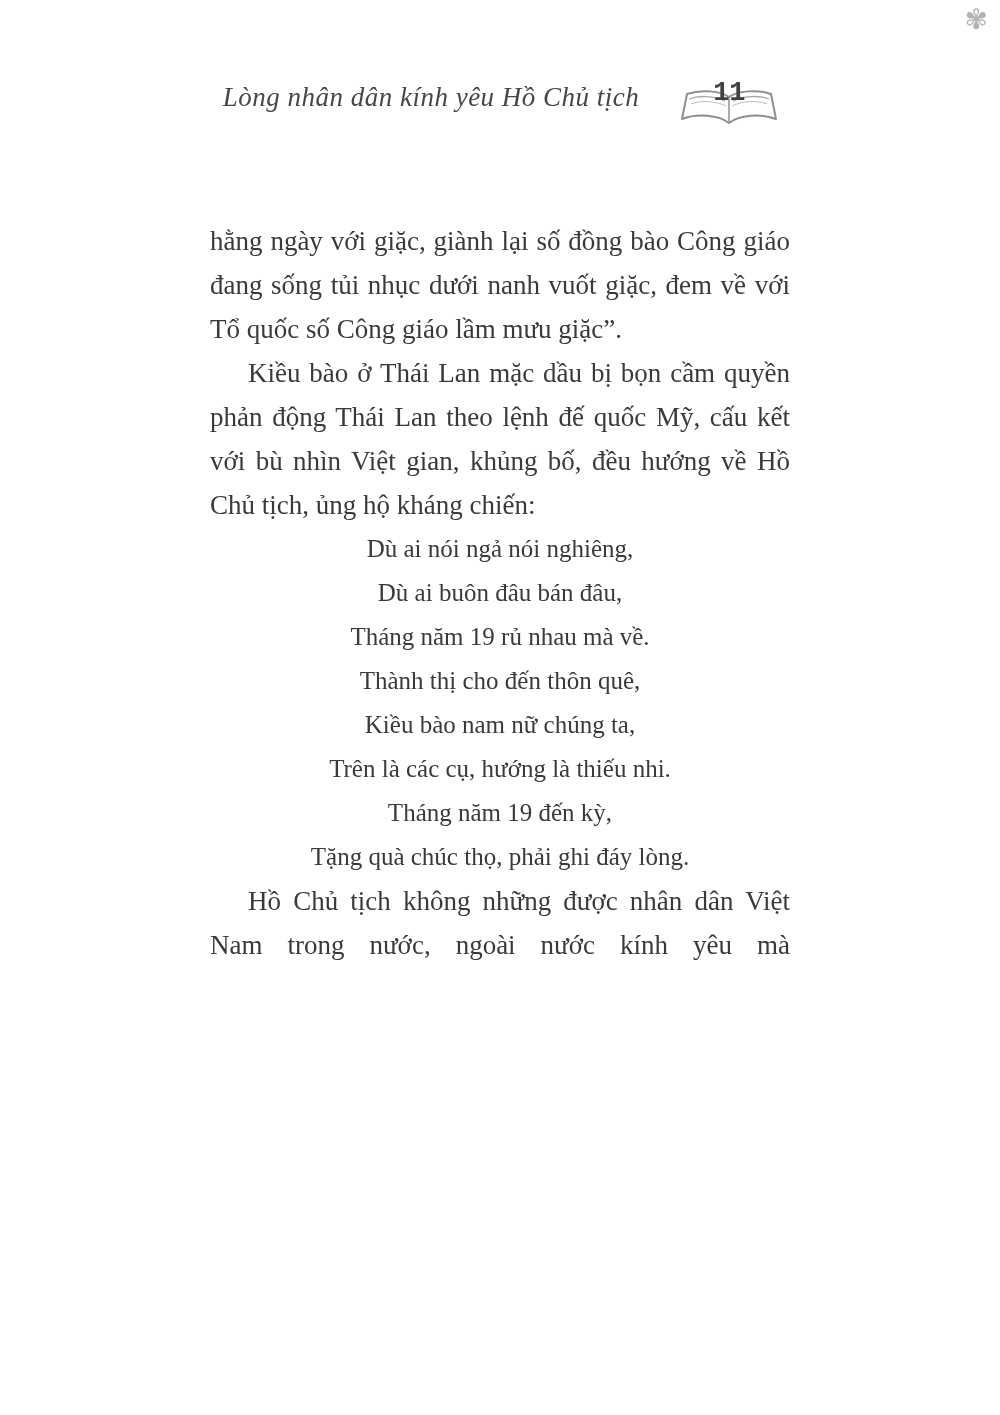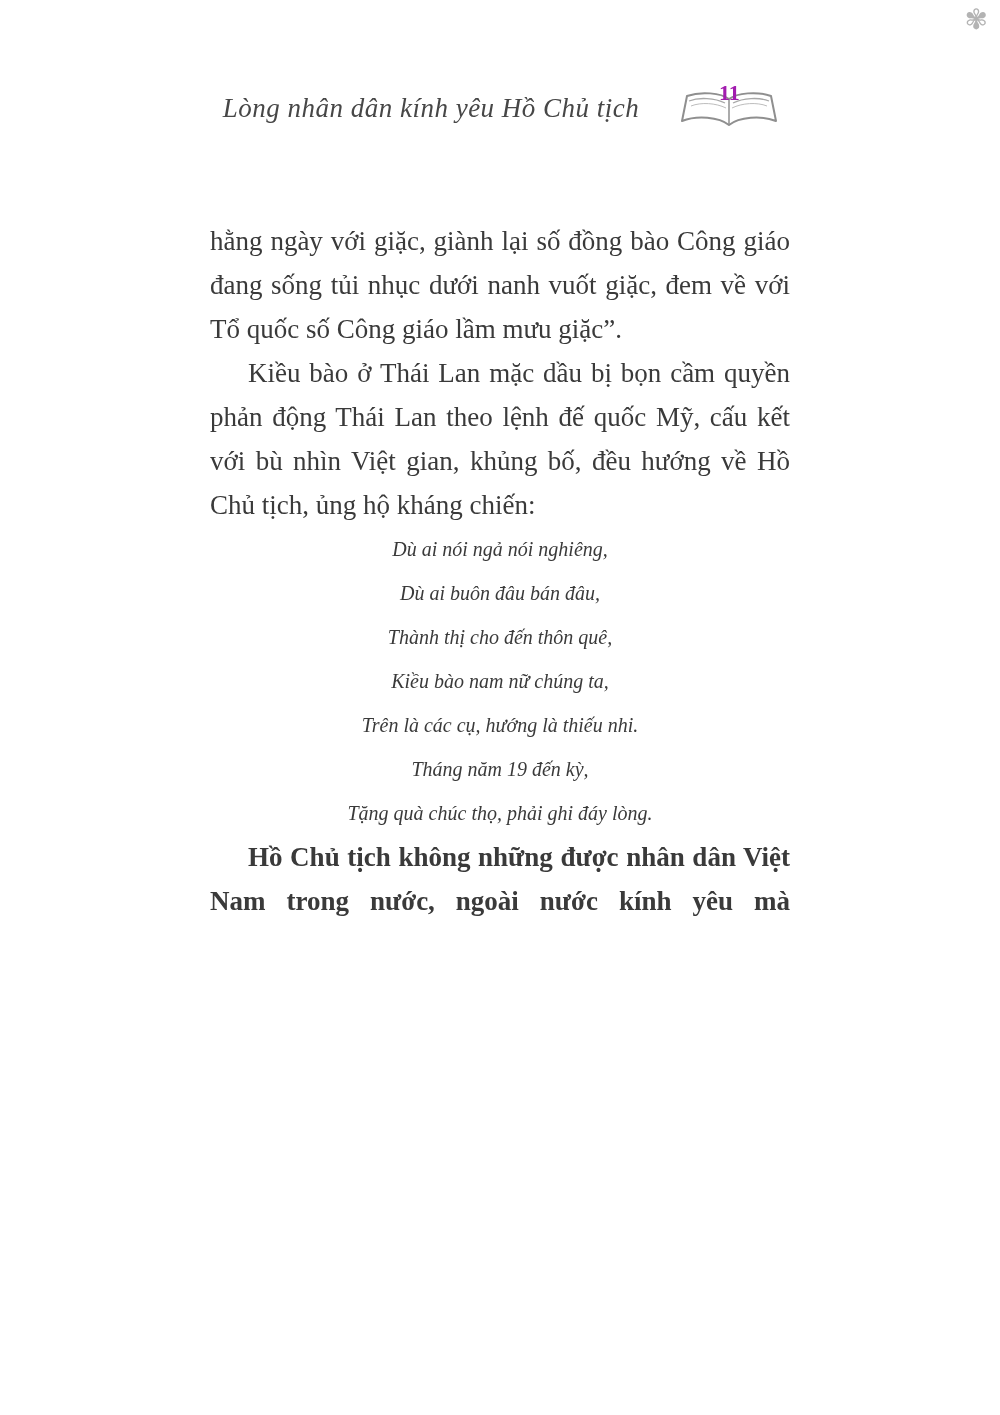--- a/index.html
+++ b/index.html
@@ -25,21 +25,21 @@
     line-height: 1;
     user-select: none;
   }
   .page-header {
     position: absolute;
     top: 82px;
     left: 210px;
     width: 580px;
     height: 52px;
     display: flex;
-    align-items: center;
+    align-items: flex-start;
     justify-content: center;
     gap: 42px;
   }
   .header-title {
     font-style: italic;
     font-size: 27px;
     color: #474747;
     letter-spacing: 0.5px;
     white-space: nowrap;
   }
@@ -53,49 +53,48 @@
     position: absolute;
     left: 0;
     top: 6px;
   }
   .page-number {
     position: absolute;
     top: -4px;
     left: 50%;
     transform: translateX(-50%);
     font-weight: bold;
-    font-size: 22px;
-    color: #a21caf;
+    font-size: 27px;
+    color: #404040;
     background: transparent;
+    font-family: Liberation Mono, monospace;
   }
   .content {
     position: absolute;
     top: 176px;
     left: 210px;
     width: 580px;
     font-size: 27px;
     line-height: 44px;
     text-align: justify;
     margin-top: 43px;
   }
   .para {
     margin: 0;
   }
   .para.indent {
     text-indent: 38px;
   }
   .para.fill-last {
     text-align-last: justify;
-    font-weight: bold;
   }
   .verse {
     text-align: left;
     text-align-last: center;
-    font-style: italic;
-    font-size: 20px;
+    font-size: 25px;
   }
   .verse p {
     margin: 0;
     line-height: 44px;
   }
 </style>
 </head>
 <body>
 
 <div class="page">
@@ -123,20 +122,21 @@
 
     <p class="para indent">Kiều bào ở Thái Lan mặc dầu bị bọn cầm quyền phản động Thái Lan theo lệnh đế quốc Mỹ, cấu kết với bù nhìn Việt gian, khủng bố, đều hướng về Hồ Chủ tịch, ủng hộ kháng chiến:</p>
 
     <div class="verse">
       <p>Dù ai nói ngả nói nghiêng,</p>
     </div>
 
 
     <div class="verse">
       <p>Dù ai buôn đâu bán đâu,</p>
+      <p>Tháng năm 19 rủ nhau mà về.</p>
       <p>Thành thị cho đến thôn quê,</p>
       <p>Kiều bào nam nữ chúng ta,</p>
       <p>Trên là các cụ, hướng là thiếu nhi.</p>
       <p>Tháng năm 19 đến kỳ,</p>
       <p>Tặng quà chúc thọ, phải ghi đáy lòng.</p>
     </div>
 
     <p class="para indent fill-last">Hồ Chủ tịch không những được nhân dân Việt Nam trong nước, ngoài nước kính yêu mà</p>
 
   </main>

